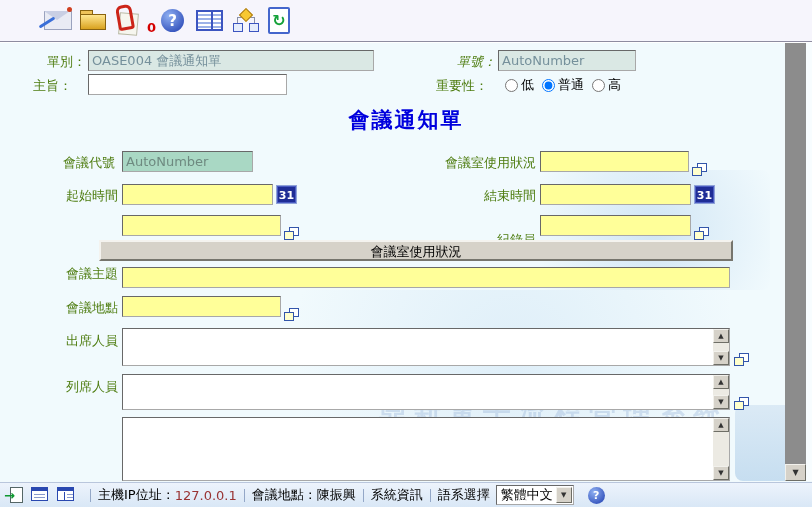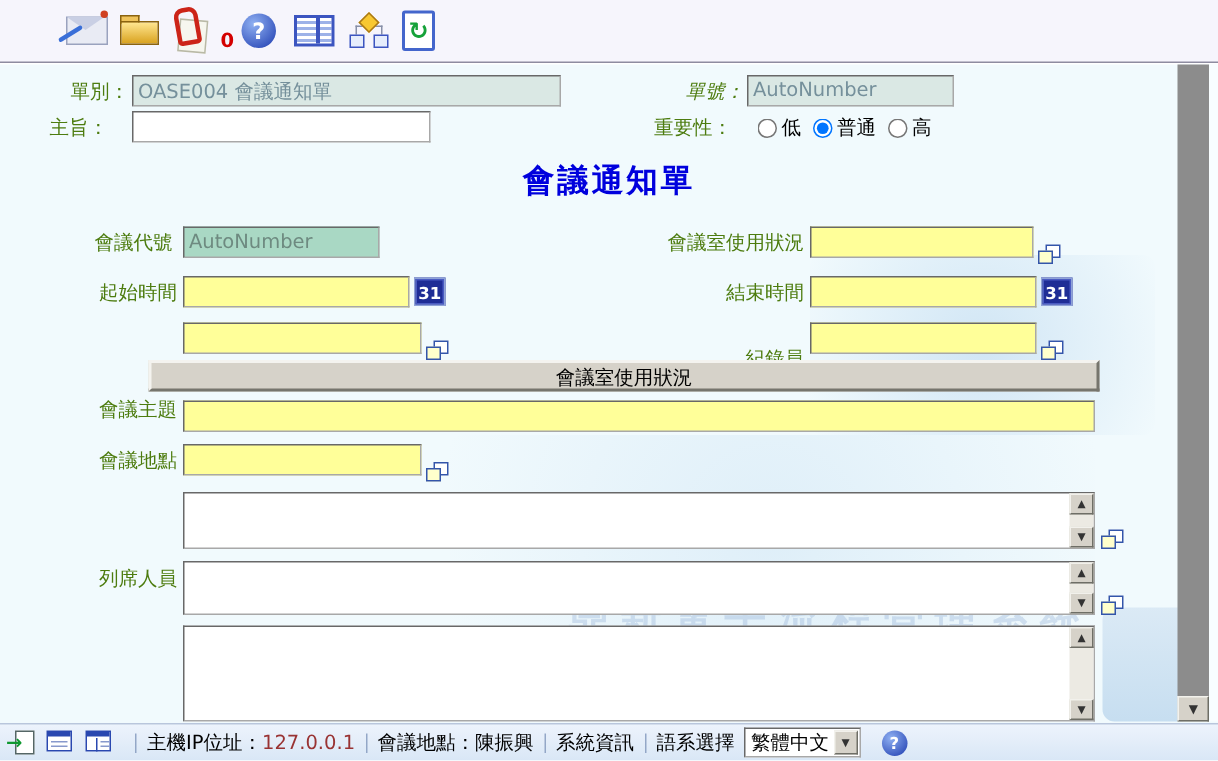--- a/index.html
+++ b/index.html
@@ -216,20 +216,21 @@
   <div class="lab" style="left:30px;top:264px;width:88px;">會議主題</div>
   <input class="fld yellow" style="left: 122px; top: 267px; width: 608px; height: 21px;" value="">
 
   <div class="lab" style="left:30px;top:298px;width:88px;">會議地點</div>
   <input class="fld yellow" style="left: 122px; top: 296px; width: 159px; height: 21px;" value="">
   <div class="popicon" style="left:284px;top:308px;">
     <div class="b"></div>
       <div class="f"></div>
   </div>
 
+  <div class="lab" style="left:30px;top:331px;width:88px;">出席人員</div>
   <div class="tbox yellow" style="left:122px;top:328px;width:608px;height:38px;">
     <textarea class="yellow" style=""></textarea>
     <div class="track"></div>
     <div class="sbtn up"></div>
     <div class="sbtn down"></div>
   </div>
   <div class="popicon" style="left:734px;top:353px;">
     <div class="b"></div>
       <div class="f"></div>
   </div>

